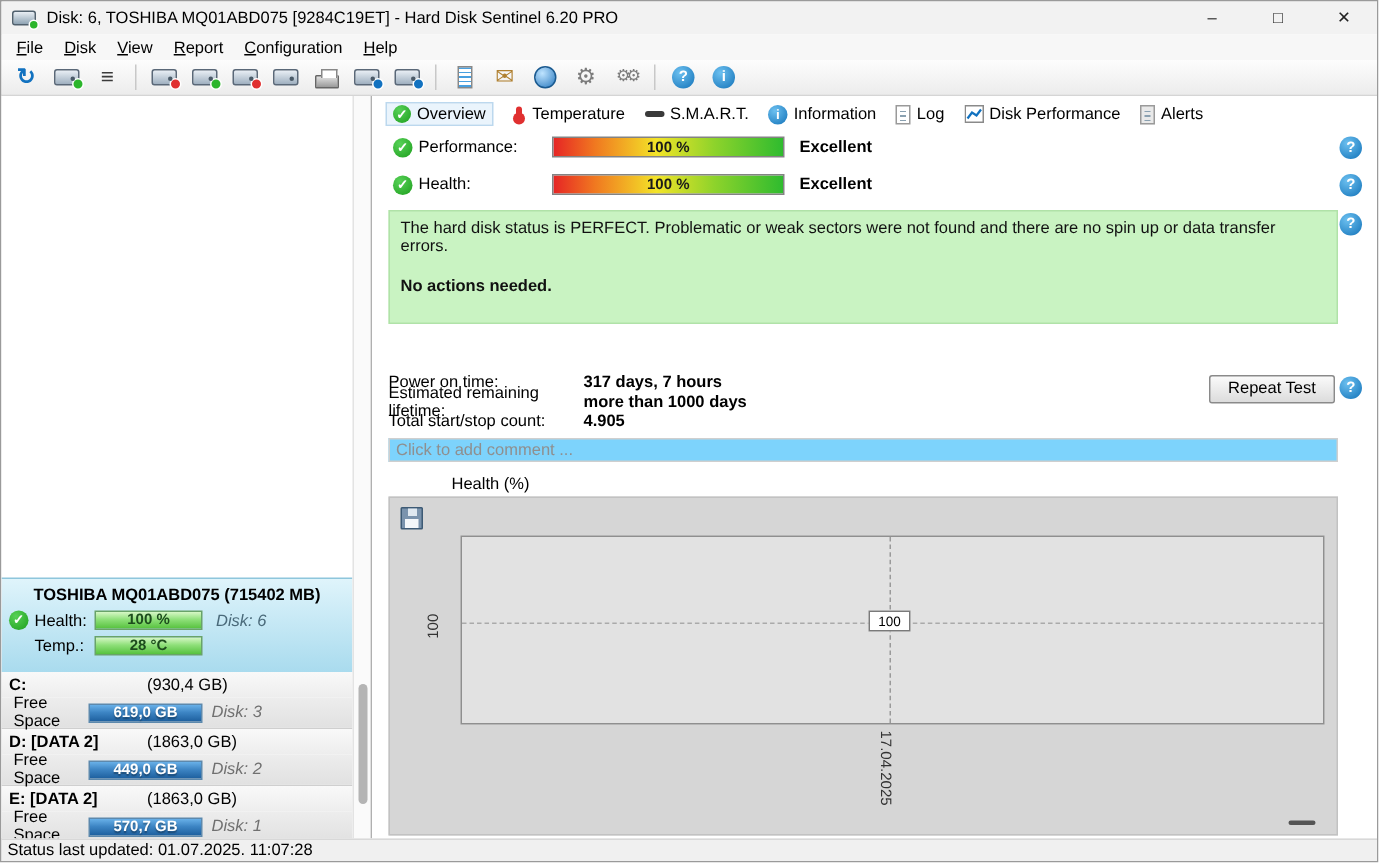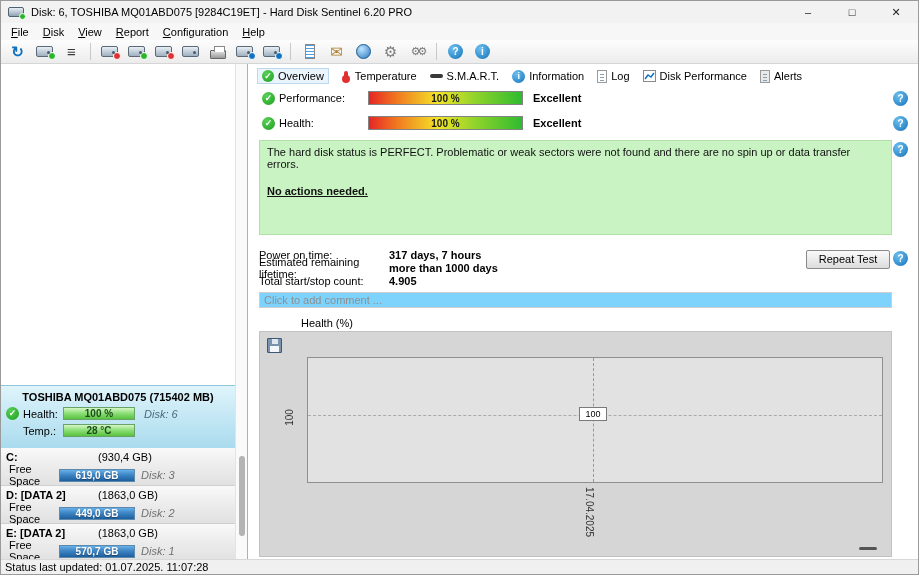--- a/index.html
+++ b/index.html
@@ -85,22 +85,22 @@
   .metric-row { position:absolute; left:14px; right:10px; height:16px; display:flex; align-items:center; }
   .row-perf { top:26px; } .row-health { top:51px; }
   .mlabel { width:89px; margin-left:4px; flex:none; }
   .gauge { width:155px; height:14px; border:1px solid #838383; position:relative; flex:none;
            background:linear-gradient(to right,#e62525 0%,#f07820 18%,#f3e428 45%,#8ed32b 70%,#2fbb2f 100%); }
   .gauge b { position:absolute; inset:0; text-align:center; font-size:10px; line-height:13px; font-weight:bold; color:#1a1a1a; }
   .mrating { font-weight:bold; margin-left:10px; }
   .mhelp { margin-left:auto; }
 
   
-  .status-box { position:absolute; left:11px; top:76px; width:633px; height:95px; background:#c9f3c2; border:1px solid #b0e2a8; padding:5px 7px; color:#111; }
-  .status-box .line2 { font-weight:bold; margin-top:15px;text-decoration:underline; }
+  .status-box { position:absolute; left:11px; top:76px; width:633px; height:76px; background:#c9f3c2; border:1px solid #b0e2a8; padding:5px 7px; color:#111; }
+  .status-box .line2 { font-weight:bold; margin-top:15px; }
   .help-status { position:absolute; right:10px; top:78px; }
   .help-test { position:absolute; right:10px; top:187px; }
 
   
   .stats { position:absolute; left:11px; top:184px; }
   .stat-row { display:flex; height:13px; align-items:center; }
   .slabel { width:130px; flex:none; }
   .svalue { font-weight:bold; }
   .repeat-btn { position:absolute; right:28px; top:186px; width:84px; height:19px; background:linear-gradient(#fafafa,#dcdcdc); border:1px solid #8a8a8a; border-radius:2px; text-align:center; line-height:17px; font-size:11px; }
 

